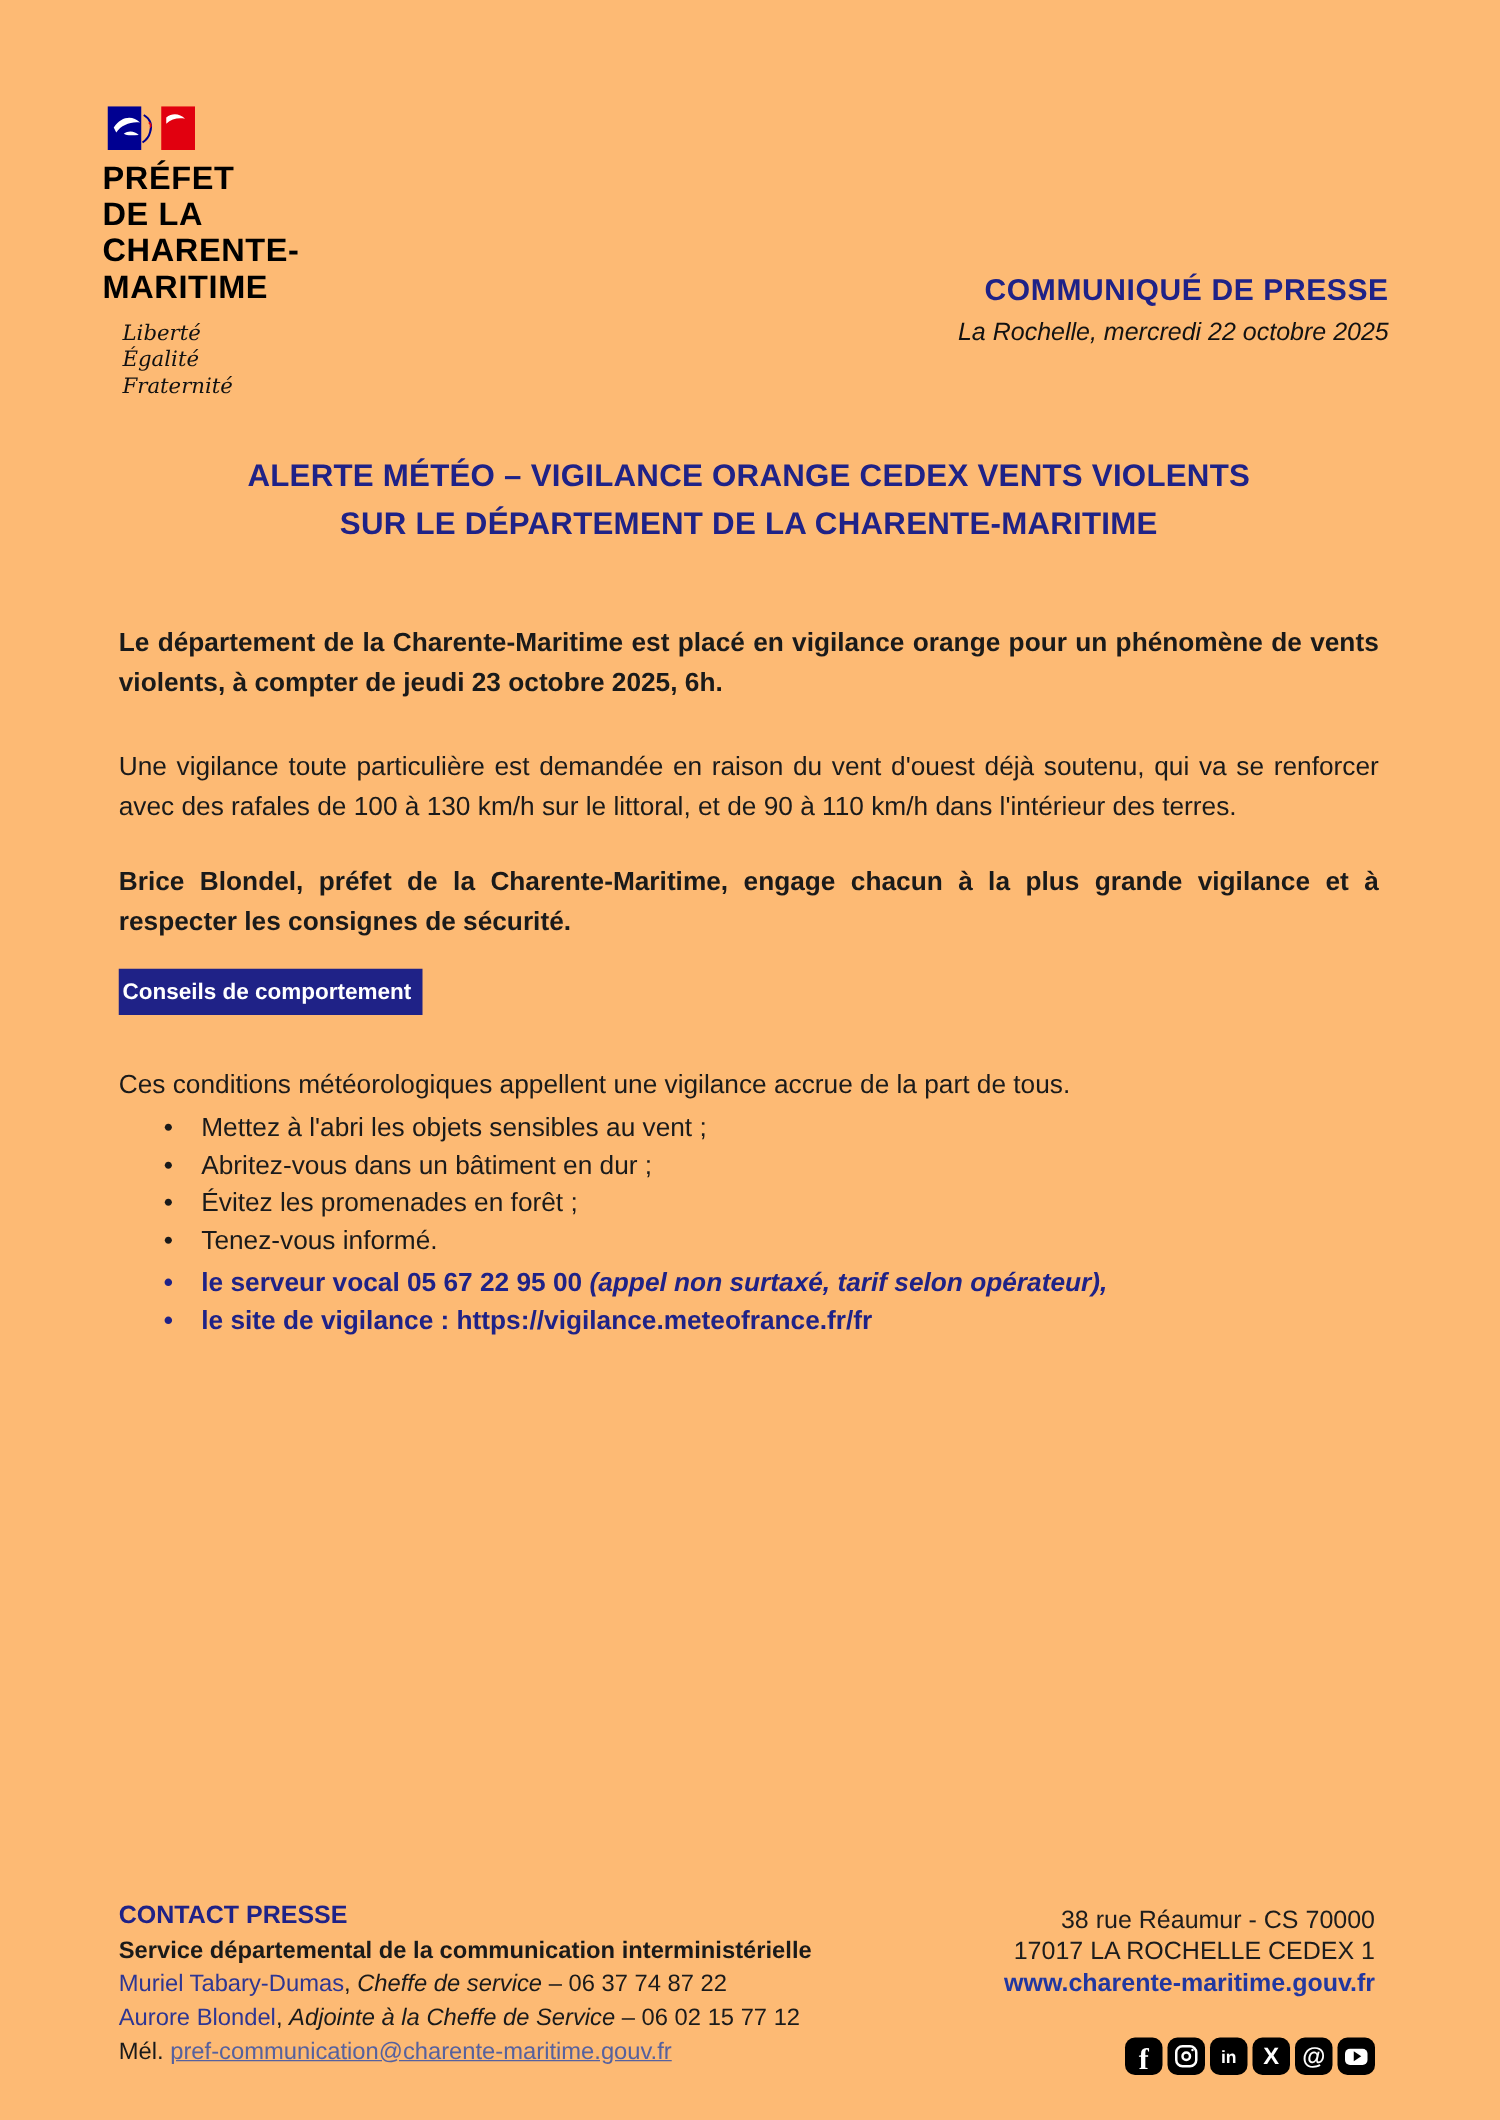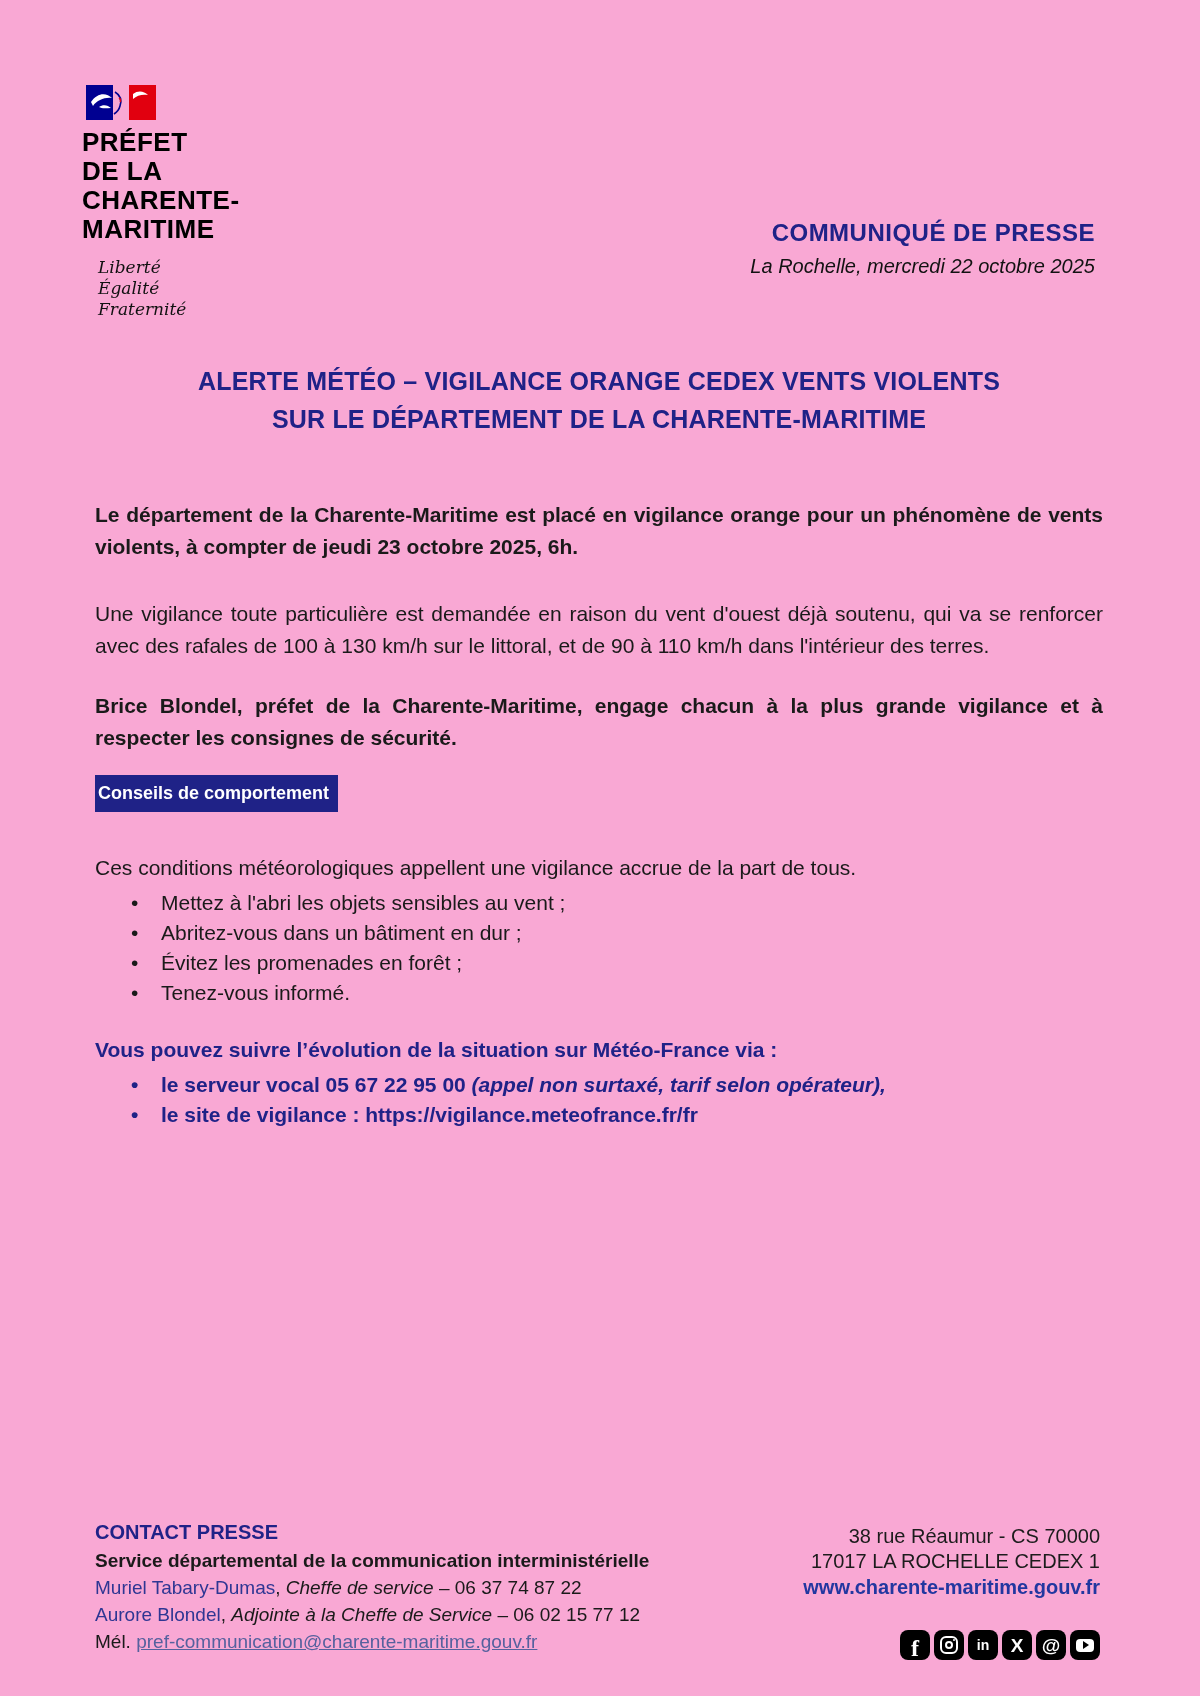--- a/index.html
+++ b/index.html
@@ -10,28 +10,28 @@
     --flag-blue:#000091;
     --flag-red:#e1000f;
     --ink:#1a1a1a;
   }
   *{margin:0;padding:0;box-sizing:border-box;}
   html,body{background:#ffffff;}
   body{
     width:1200px;height:1696px;position:relative;overflow:hidden;
     font-family:"Liberation Sans","DejaVu Sans",sans-serif;color:var(--ink);
   }
-  .page{position:absolute;inset:0;background:#f9a8d4;}
+  .page{position:absolute;inset:0;background:#fdba74;}
 
   
   .logo{position:absolute;left:82px;top:85px;}
   .flag{display:block;margin-left:4px;}
   .logo-name{margin-top:8px;font-weight:bold;font-size:26px;line-height:29px;letter-spacing:.5px;color:#000;}
   .motto{margin-top:13px;margin-left:16px;font-family:"DejaVu Serif","Liberation Serif",serif;font-style:italic;font-size:17px;line-height:21px;color:#111;}
-  .header-right{position:absolute;top:219px;right:105px;text-align:right;}
+  .header-right{position:absolute;top:219px;right:89px;text-align:right;}
   .kicker{color:var(--navy);font-weight:bold;font-size:24px;letter-spacing:.5px;}
   .dateline{margin-top:8px;font-style:italic;font-size:20px;color:#121212;}
 
   
   .title{position:absolute;left:95px;top:362px;width:1008px;text-align:center;
     color:var(--navy);font-size:25px;line-height:38px;font-weight:bold;letter-spacing:.2px;}
   .title span{display:block;}
 
   
   .content{position:absolute;left:95px;top:499px;width:1008px;font-size:21px;line-height:32px;}
@@ -132,21 +132,20 @@
       <li>
           <span class="dot">•</span>
           <span>Évitez les promenades en forêt ;</span>
         </li>
       <li>
           <span class="dot">•</span>
           <span>Tenez-vous informé.</span>
         </li>
     </ul>
 
-    <p class="blue bold meteo-lead">Vous pouvez suivre l’évolution de la situation sur Météo-France via :</p>
 
     <ul class="bullets meteo">
       <li>
         <span class="dot">•</span>
         <span><span>le serveur vocal 05 67 22 95 00 </span><span class="it">(appel non surtaxé, tarif selon opérateur),</span></span>
       </li>
       <li>
         <span class="dot">•</span>
         <span><span>le site de vigilance : </span><a href="#" class="url">https://vigilance.meteofrance.fr/fr</a></span>
       </li>

